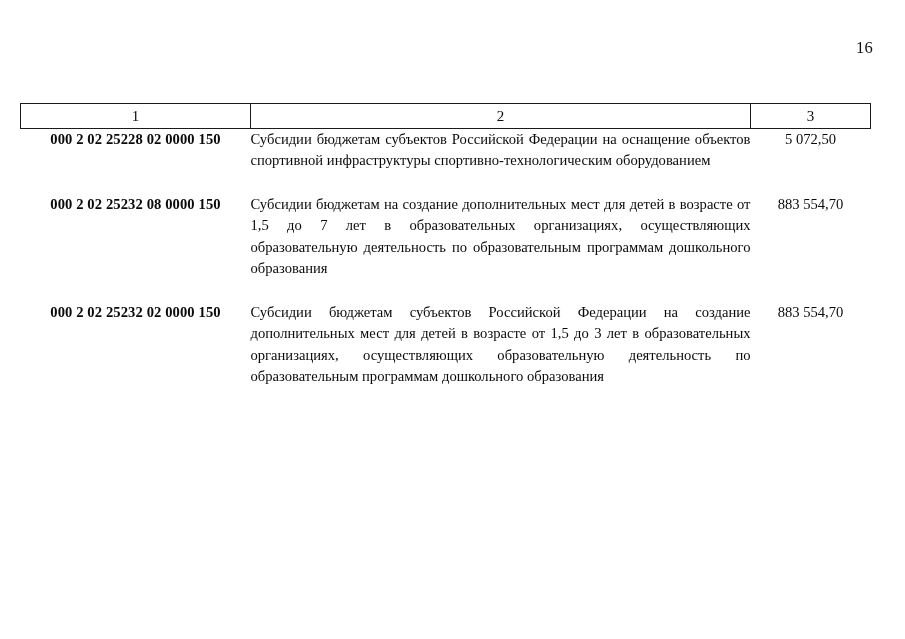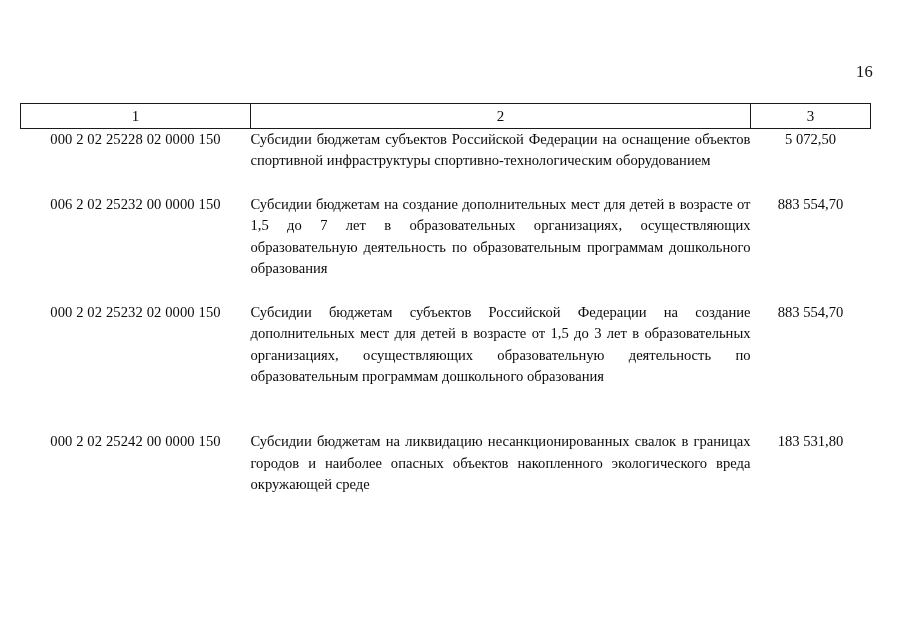--- a/index.html
+++ b/index.html
@@ -19,21 +19,20 @@
 
   
   .page-number {
     position: absolute;
     top: 40px;
     right: 32px;
     font-size: 16.5px;
     line-height: 1;
     letter-spacing: 0.3px;
     color: #111;
-    margin-top: 24px;
   }
 
   
   .budget-table {
     position: absolute;
     left: 20px;
     top: 103px;
     width: 850px;
     border-collapse: collapse;
     table-layout: fixed;
@@ -64,20 +63,21 @@
     line-height: 1.47;
   }
 
   .cell-code {
     text-align: center;
     padding-top: 14px;
     padding-right: 8px;
     padding-left: 4px;
     white-space: nowrap;
     letter-spacing: 0.1px;
+    font-weight: bold;
   }
 
   .cell-desc {
     text-align: justify;
     text-align-last: left;
     text-justify: inter-word;
     padding-top: 14px;
     padding-left: 10px;
     padding-right: 14px;
     hyphens: none;
@@ -126,41 +126,36 @@
       <td class="cell-desc">Субсидии бюджетам субъектов Российской Федерации на оснащение объектов спортивной инфраструктуры спортивно-технологическим оборудованием</td>
       <td class="cell-value">5 072,50</td>
     </tr>
     <tr class="spacer">
         <td></td>
         <td></td>
         <td></td>
       </tr>
 
     <tr>
-      <td class="cell-code">006 2 02 25232 00 0000 150</td>
+      <td class="cell-code">000 2 02 25232 08 0000 150</td>
       <td class="cell-desc">Субсидии бюджетам на создание дополнительных мест для детей в возрасте от 1,5 до 7 лет в образовательных организациях, осуществляющих образовательную деятельность по образовательным программам дошкольного образования</td>
       <td class="cell-value">883 554,70</td>
     </tr>
     <tr class="spacer">
         <td></td>
         <td></td>
         <td></td>
       </tr>
 
     <tr>
       <td class="cell-code">000 2 02 25232 02 0000 150</td>
       <td class="cell-desc">Субсидии бюджетам субъектов Российской Федерации на создание дополнительных мест для детей в возрасте от 1,5 до 3 лет в образовательных организациях, осуществляющих образовательную деятельность по образовательным программам дошкольного образования</td>
       <td class="cell-value">883 554,70</td>
     </tr>
     <tr class="spacer spacer-wide">
         <td></td>
         <td></td>
         <td></td>
       </tr>
 
-    <tr>
-      <td class="cell-code">000 2 02 25242 00 0000 150</td>
-      <td class="cell-desc">Субсидии бюджетам на ликвидацию несанкционированных свалок в границах городов и наиболее опасных объектов накопленного экологического вреда окружающей среде</td>
-      <td class="cell-value">183 531,80</td>
-    </tr>
 
   </tbody>
 </table>
 
 </body></html>

